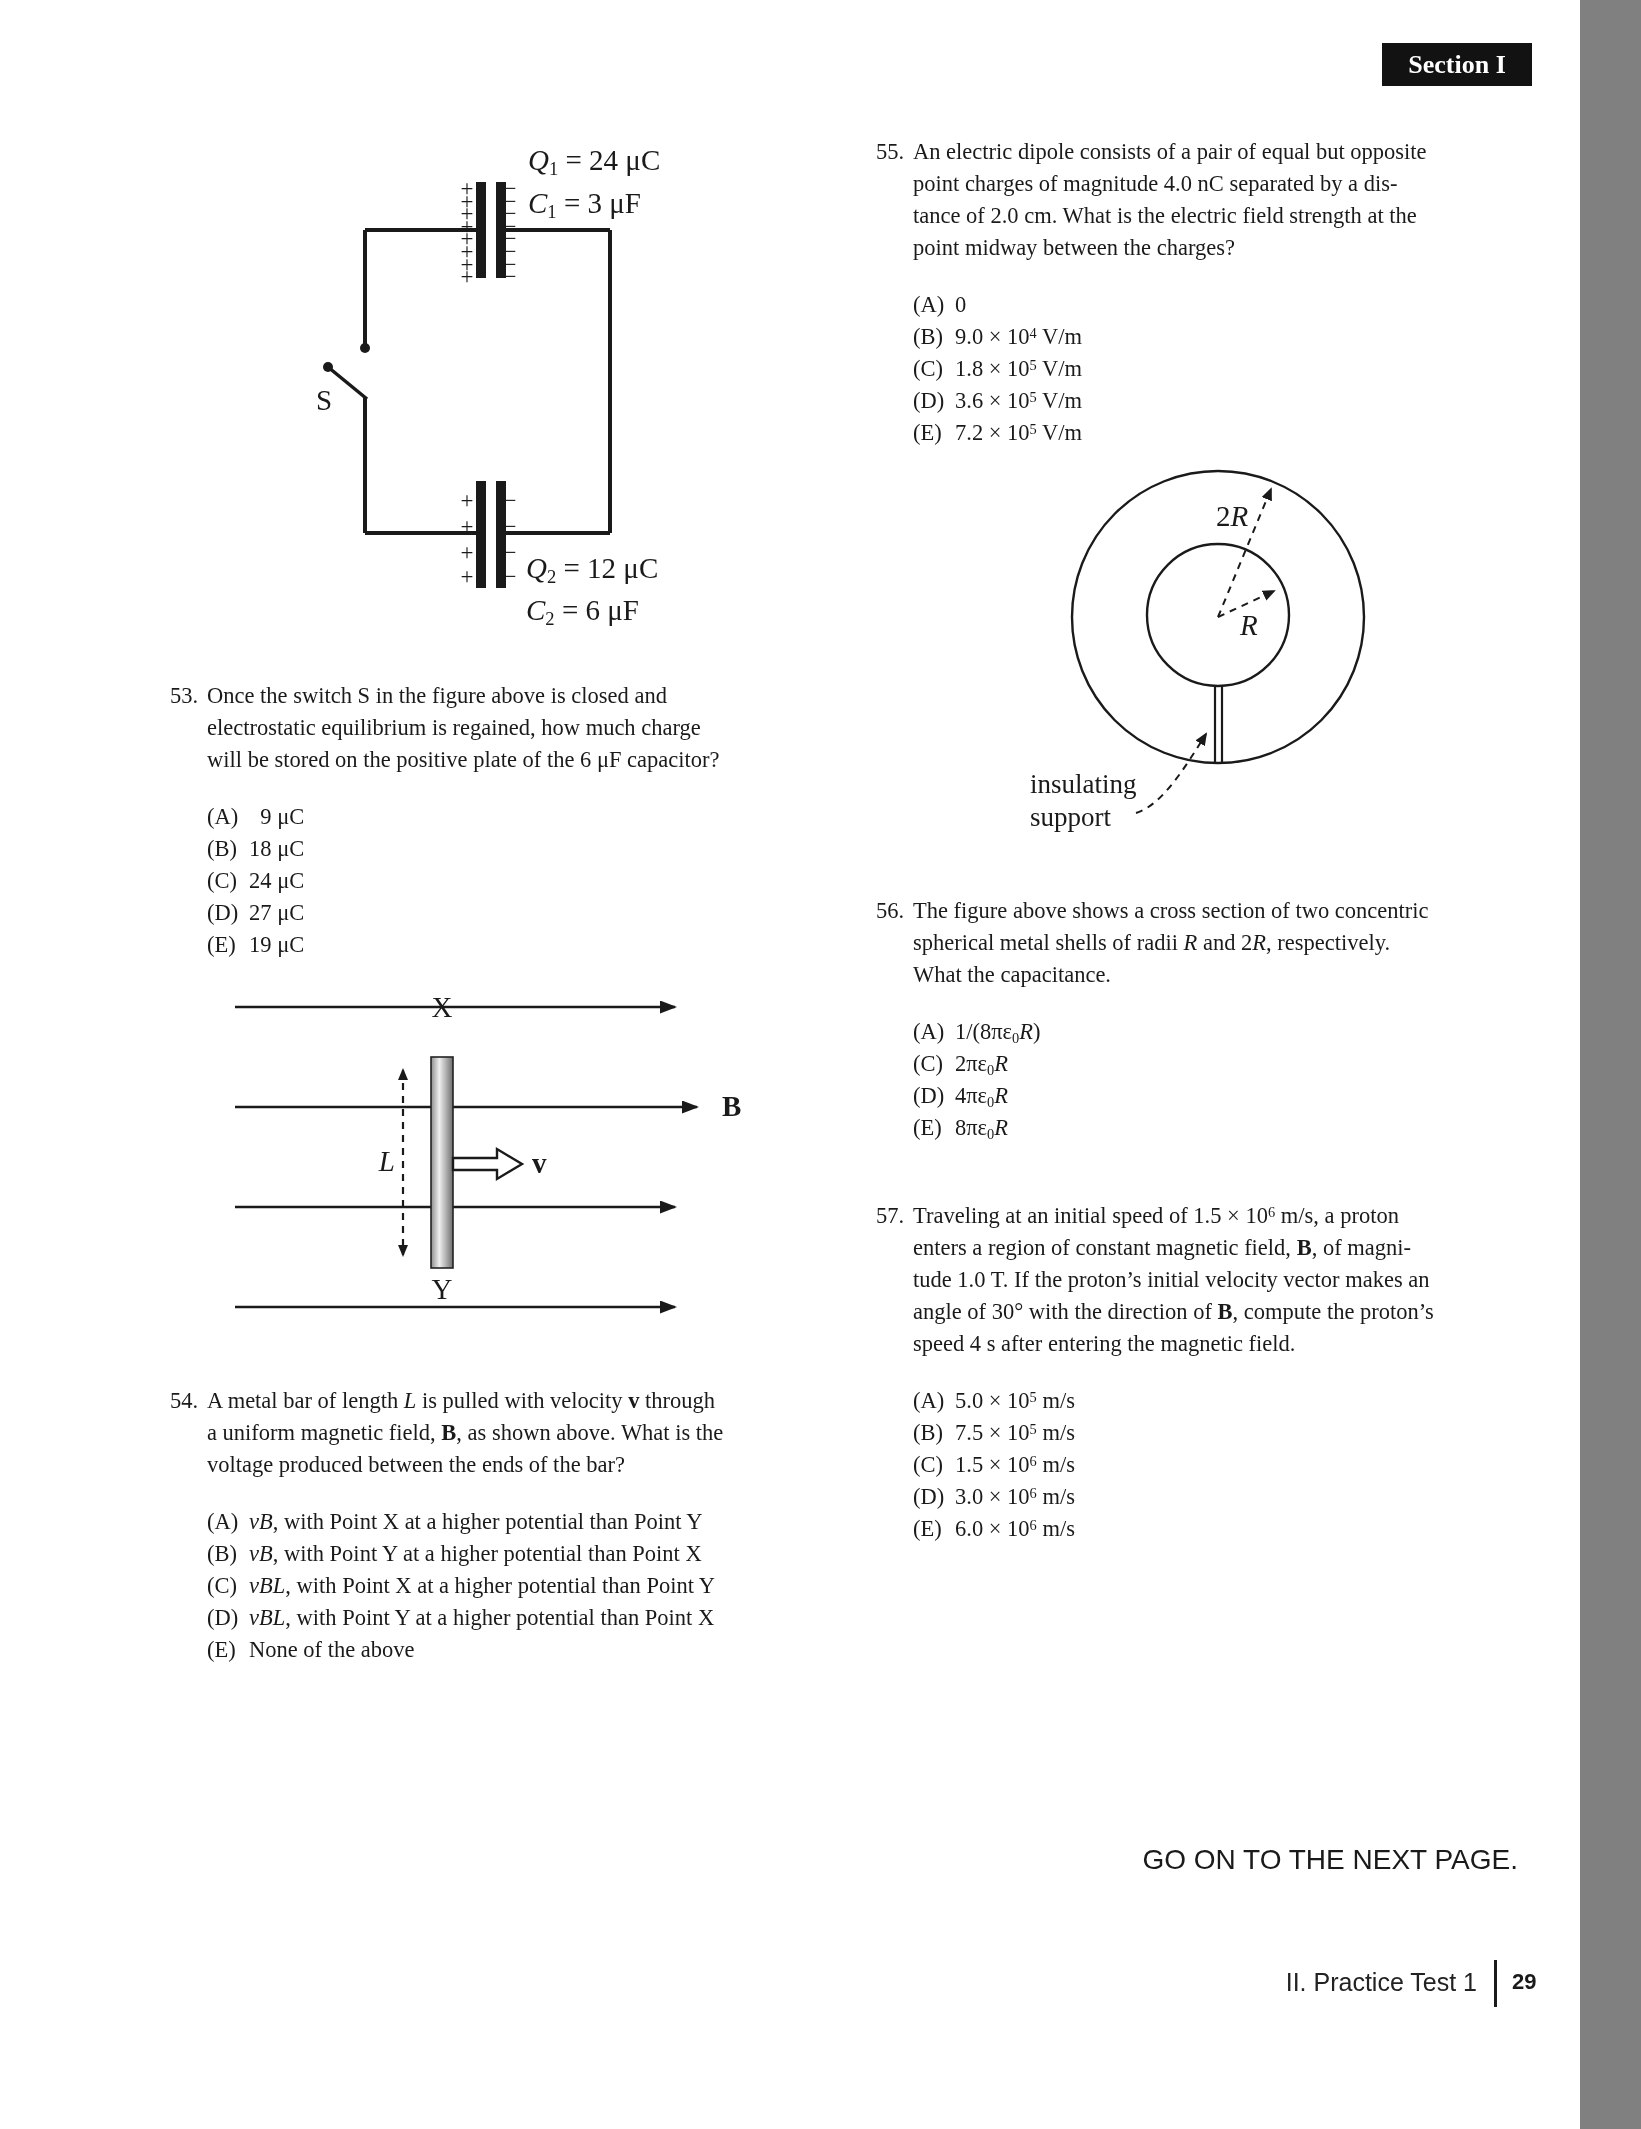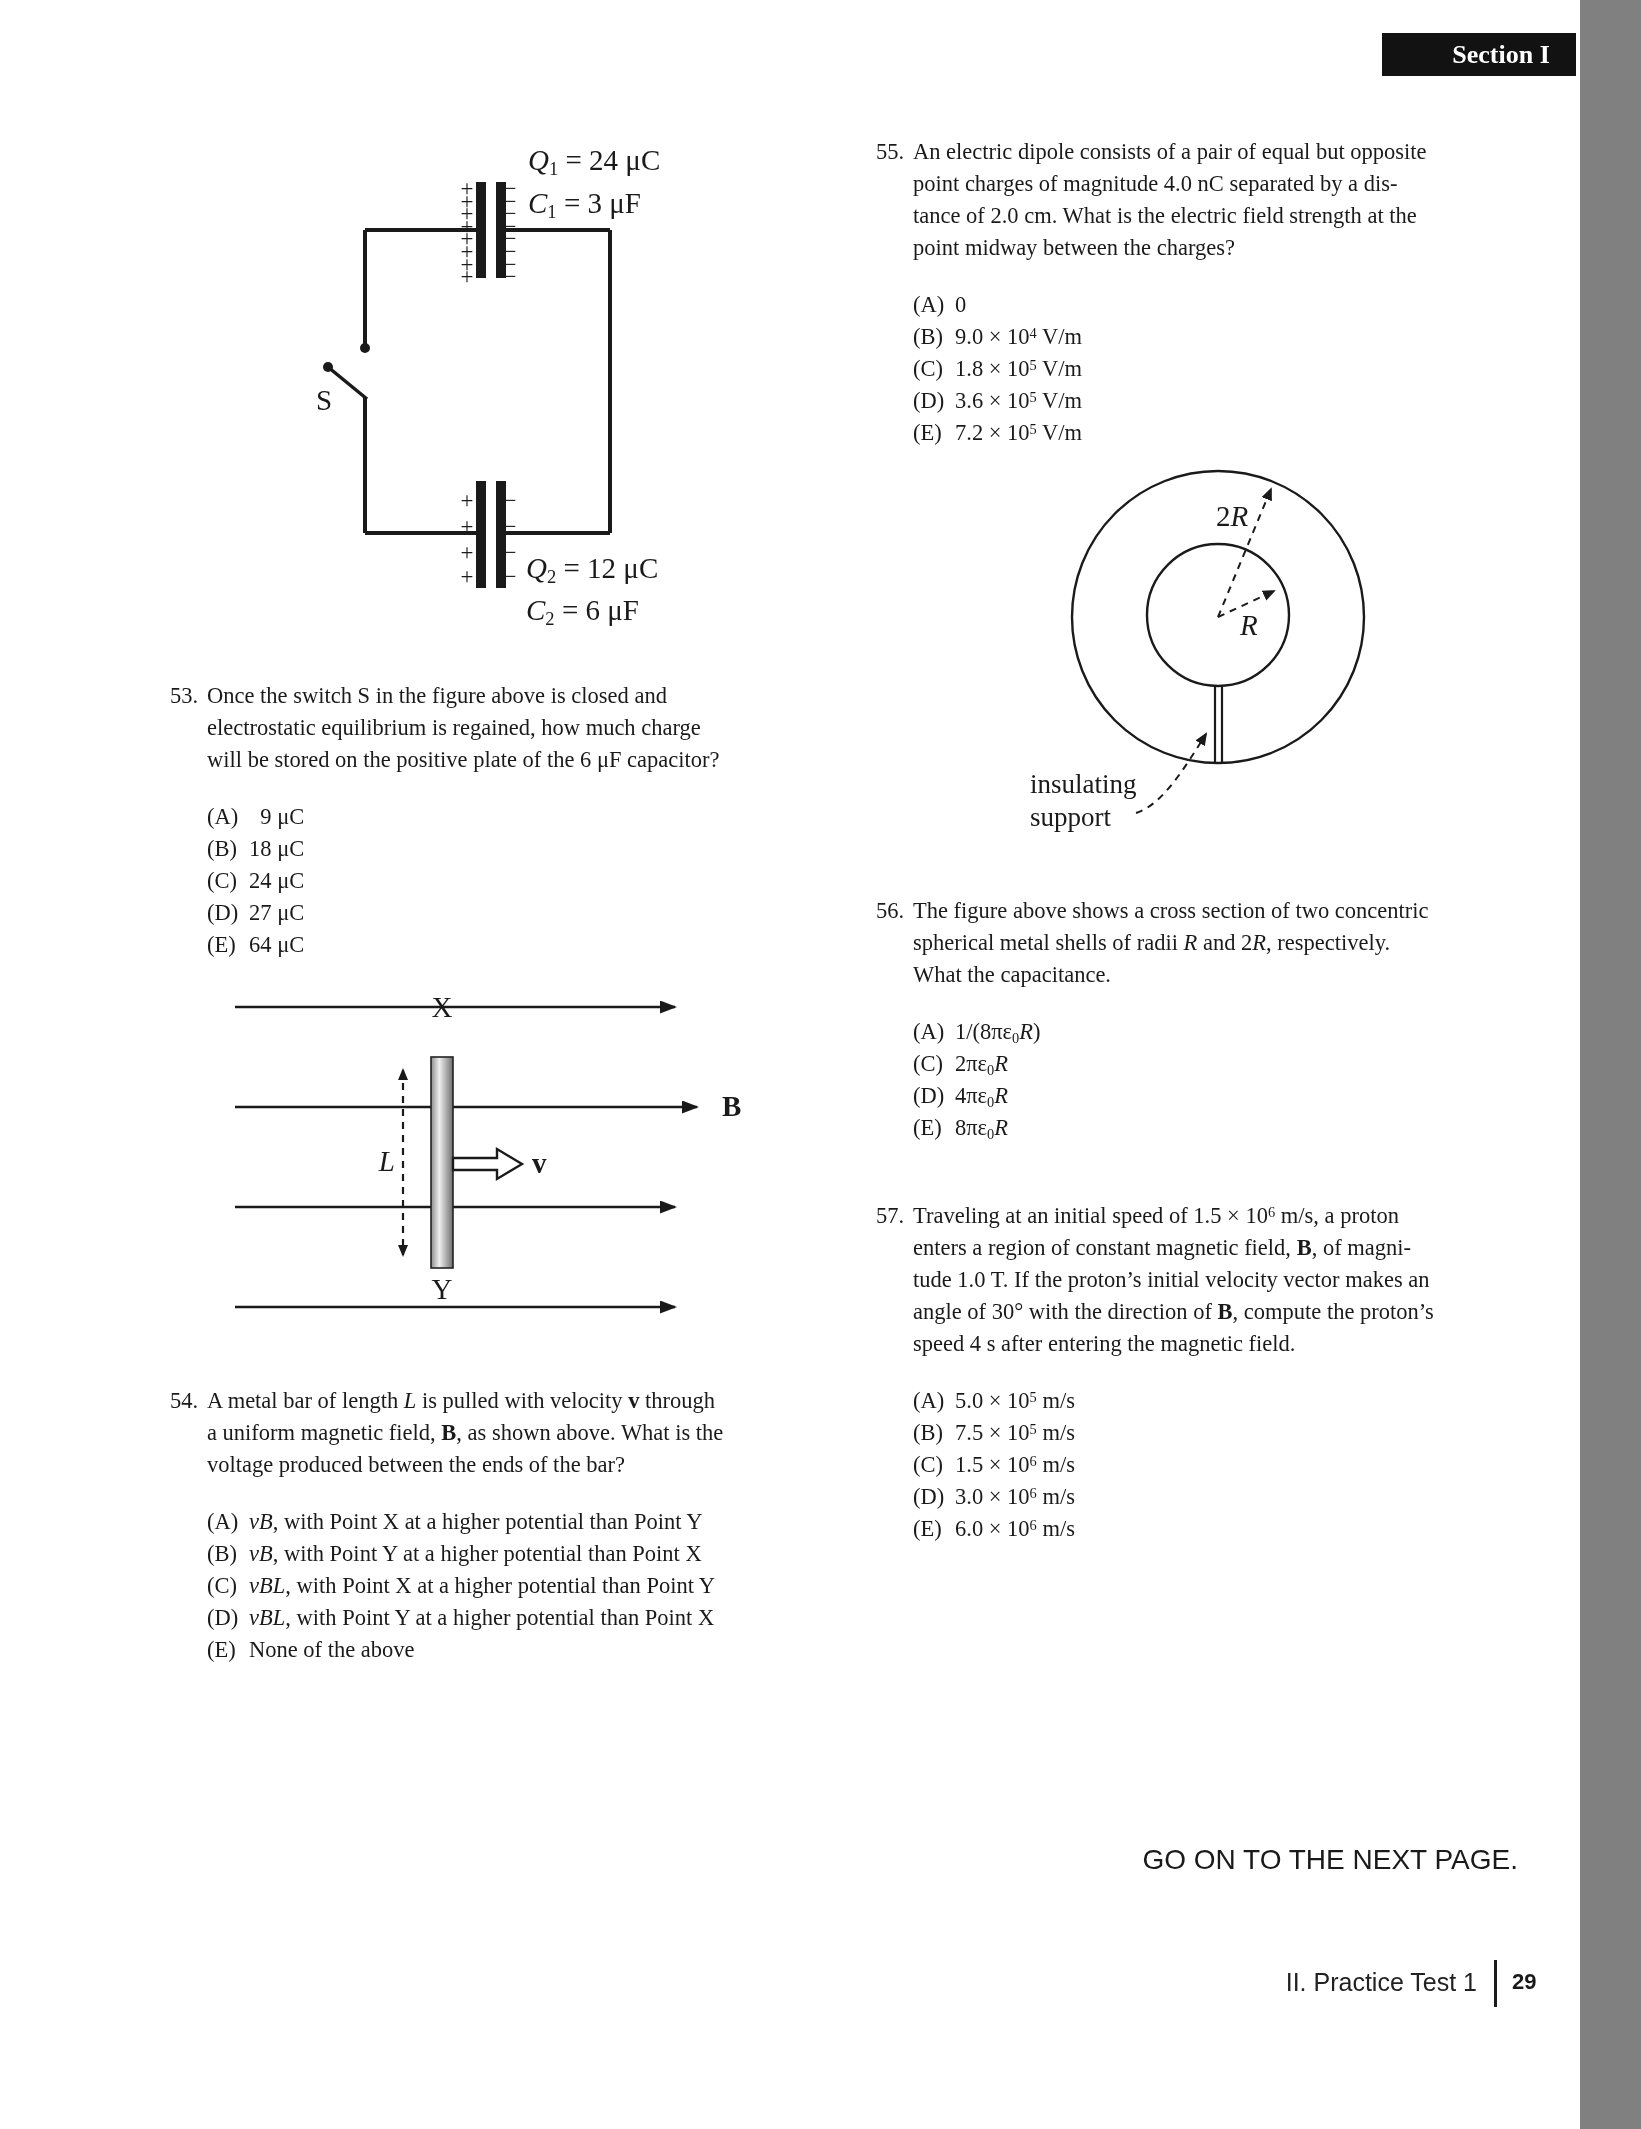--- a/index.html
+++ b/index.html
@@ -36,21 +36,21 @@
   #footer-page{position:absolute;left:1512px;top:1967px;font-family:"Liberation Sans","DejaVu Sans",sans-serif;
     font-weight:bold;font-size:22px;line-height:30px;}
 </style>
 </head>
 <body>
 
 <div id="page">
 
   <div id="side-bar" style="left:1580px;"></div>
 
-  <div id="section-badge" style="left:1382px;top:33px;padding-left:44px;">Section I</div>
+  <div id="section-badge" style="left:1382px;top:43px;">Section I</div>
 
   <div class="figure" style="left:290px;top:120px;width:440px;height:560px;">
     <svg width="440" height="560" viewBox="0 0 440 560">
       <g stroke="#1a1a1a" stroke-width="4" fill="none">
         <path d="M75,110 H186 M214,110 H320 M320,110 V413 M320,413 H214 M186,413 H75 M75,110 V227 M75,277 V413"></path>
         <line x1="38" y1="247" x2="77" y2="279" stroke-width="3.5"></line>
       </g>
       <g fill="#1a1a1a" stroke="none">
         <rect x="186" y="62" width="10" height="96"></rect>
         <rect x="206" y="62" width="10" height="96"></rect>
@@ -155,21 +155,21 @@
     <div class="q-lines">
         <div class="q-line">Once the switch S in the figure above is closed and</div>
         <div class="q-line">electrostatic equilibrium is regained, how much charge</div>
         <div class="q-line">will be stored on the positive plate of the 6 μF capacitor?</div>
       </div>
     <div class="q-options">
         <div class="opt-row"><span class="opt-letter">(A)</span><span> 9 μC</span></div>
         <div class="opt-row"><span class="opt-letter">(B)</span><span>18 μC</span></div>
         <div class="opt-row"><span class="opt-letter">(C)</span><span>24 μC</span></div>
         <div class="opt-row"><span class="opt-letter">(D)</span><span>27 μC</span></div>
-        <div class="opt-row"><span class="opt-letter">(E)</span><span>64 μC</span></div>
+        <div class="opt-row"><span class="opt-letter">(E)</span><span>19 μC</span></div>
       </div>
   </div>
 
   <div class="question" style="left:170px;top:1385px;">
     <div class="q-num">54.</div>
     <div class="q-lines">
         <div class="q-line">A metal bar of length <i>L</i> is pulled with velocity <b>v</b> through</div>
         <div class="q-line">a uniform magnetic field, <b>B</b>, as shown above. What is the</div>
         <div class="q-line">voltage produced between the ends of the bar?</div>
       </div>

